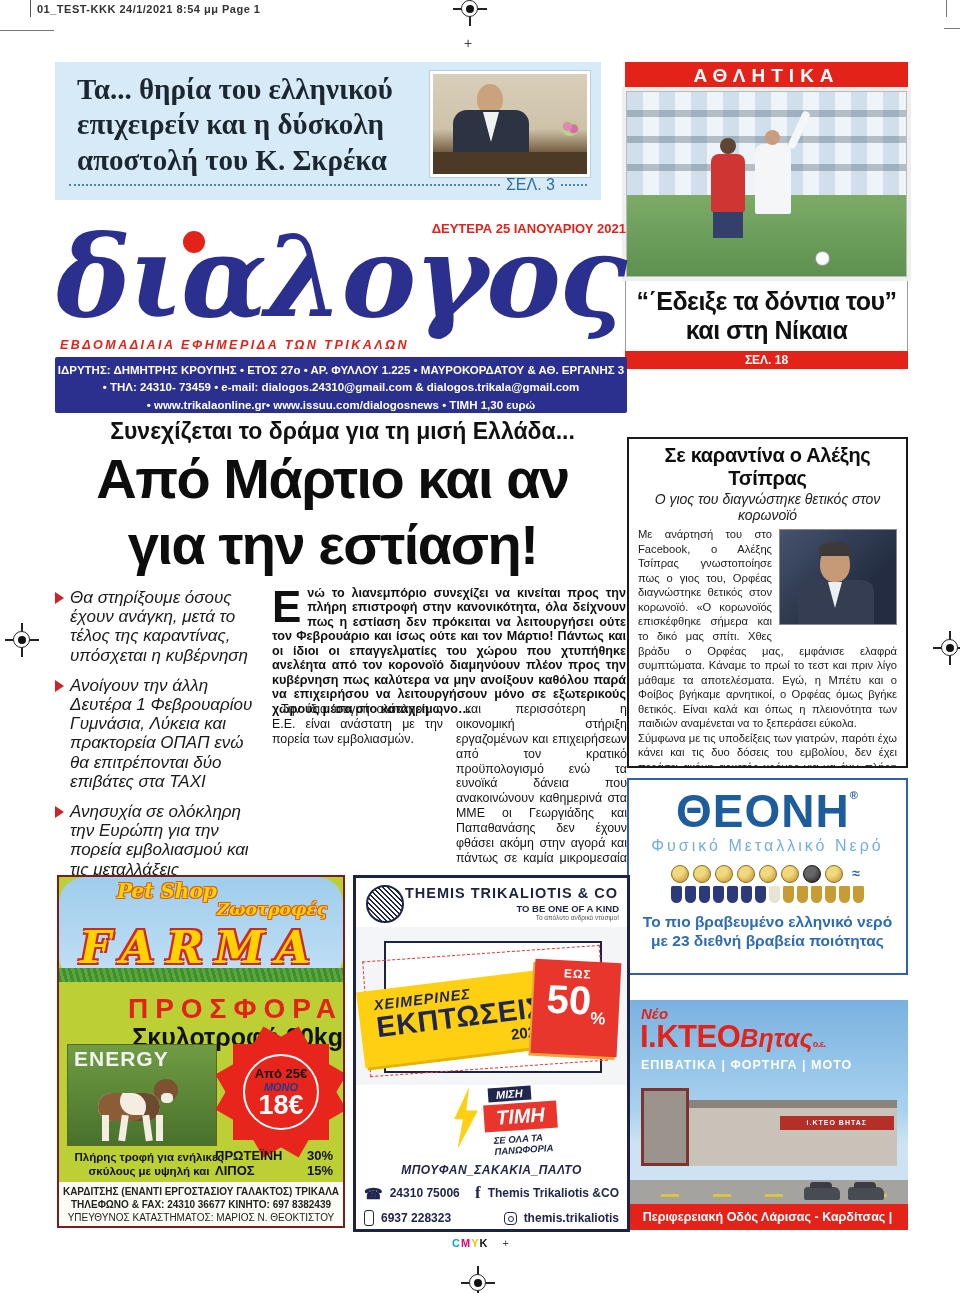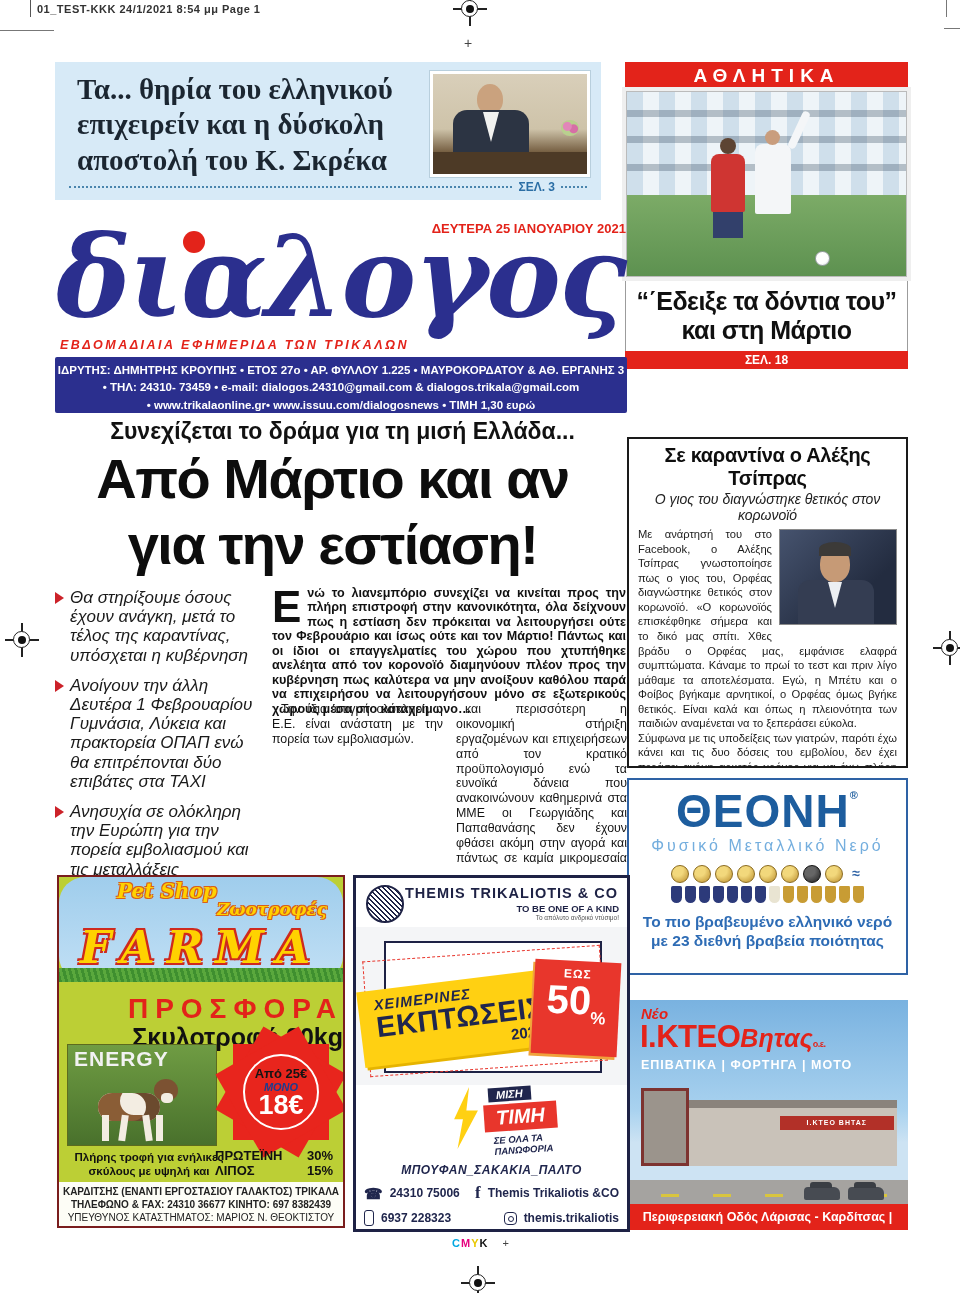--- a/index.html
+++ b/index.html
@@ -29,21 +29,21 @@
   .skrekas { position:absolute; right:10px; top:8px; width:162px; height:108px; background:#fff; border:1px solid #b8cfdd; padding:3px; }
   .skrekas .ph { position:relative; width:100%; height:100%; background:linear-gradient(#d9cfba 0%, #cec3a9 55%, #6e5639 80%, #57432c 100%); overflow:hidden; }
   .skrekas .head { position:absolute; left:44px; top:10px; width:26px; height:30px; border-radius:50% 50% 45% 45%; background:#caa27e; }
   .skrekas .suit { position:absolute; left:20px; top:36px; width:76px; height:70px; border-radius:14px 14px 0 0; background:#2c3443; }
   .skrekas .shirt { position:absolute; left:50px; top:38px; width:16px; height:30px; background:#f2f2f0; clip-path:polygon(0 0,100% 0,50% 100%); }
   .skrekas .desk { position:absolute; left:0; bottom:0; width:100%; height:22px; background:#4d3a26; }
   .skrekas .flowers { position:absolute; right:8px; top:46px; width:18px; height:16px; border-radius:50%; background:radial-gradient(circle at 35% 40%, #e187b8 0 4px, transparent 5px), radial-gradient(circle at 70% 55%, #d66fa6 0 4px, transparent 5px), #b9d08e; }
   .leader { position:absolute; left:14px; right:14px; bottom:6px; display:flex; align-items:center; gap:6px; }
   .dots { flex:1; border-bottom:2px dotted #4a85ad; height:2px; }
   .dots.short { flex:0 0 26px; }
-  .selref3 { font-size:12px; font-weight:bold; color:#2b6ea5; }
+  .selref3 { font-size:16px; font-weight:normal; color:#2b6ea5; }
 
   
   .sports { position:absolute; left:625px; top:62px; width:283px; }
   .sp-banner { background:#e3231a; color:#fff; font-weight:bold; font-size:19px; letter-spacing:6px; text-align:center; height:27px; line-height:27px; }
   .sp-teaser { font-size:13.5px; font-weight:bold; color:#1a1a1a; text-align:center; line-height:1.28; padding:5px 2px 4px; }
   .sp-photo { position:relative; height:186px; border:1px solid #bbb; outline:4px solid #efefef; margin:2px 1px; background:
       linear-gradient(#0000 0 56%, #7cab67 56%, #5d9150 100%),
       repeating-linear-gradient(90deg, #cfdfeb 0 16px, #eef4f8 16px 32px);
     overflow:hidden; }
   .sp-photo .rowline { position:absolute; left:0; right:0; height:7px; background:rgba(70,90,110,.35); }
@@ -250,21 +250,21 @@
     <div class="sp-photo">
       <div class="rowline" style="top:18px;"></div>
       <div class="rowline" style="top:44px;"></div>
       <div class="rowline" style="top:72px;"></div>
       <div class="p-red"></div>
       <div class="p-white"></div>
       <div class="ball"></div>
     </div>
     <div class="sp-headbox">
       <div class="sp-h1">“΄Εδειξε τα δόντια του”</div>
-      <div class="sp-h2">και στη Μάρτιο</div>
+      <div class="sp-h2">και στη Νίκαια</div>
     </div>
     <div class="sp-band">ΣΕΛ. 18</div>
   </section>
 
   <div class="mh-date">ΔΕΥΤΕΡΑ 25 ΙΑΝΟΥΑΡΙΟΥ 2021</div>
   <div class="mh-logo">διαλογος</div>
   <div class="mh-dot"></div>
   <div class="mh-tagline">ΕΒΔΟΜΑΔΙΑΙΑ ΕΦΗΜΕΡΙΔΑ ΤΩΝ ΤΡΙΚΑΛΩΝ</div>
   <div class="infobox">
     <div>ΙΔΡΥΤΗΣ: ΔΗΜΗΤΡΗΣ ΚΡΟΥΠΗΣ • ΕΤΟΣ 27ο • ΑΡ. ΦΥΛΛΟΥ 1.225 • ΜΑΥΡΟΚΟΡΔΑΤΟΥ &amp; ΑΘ. ΕΡΓΑΝΗΣ 3</div>

